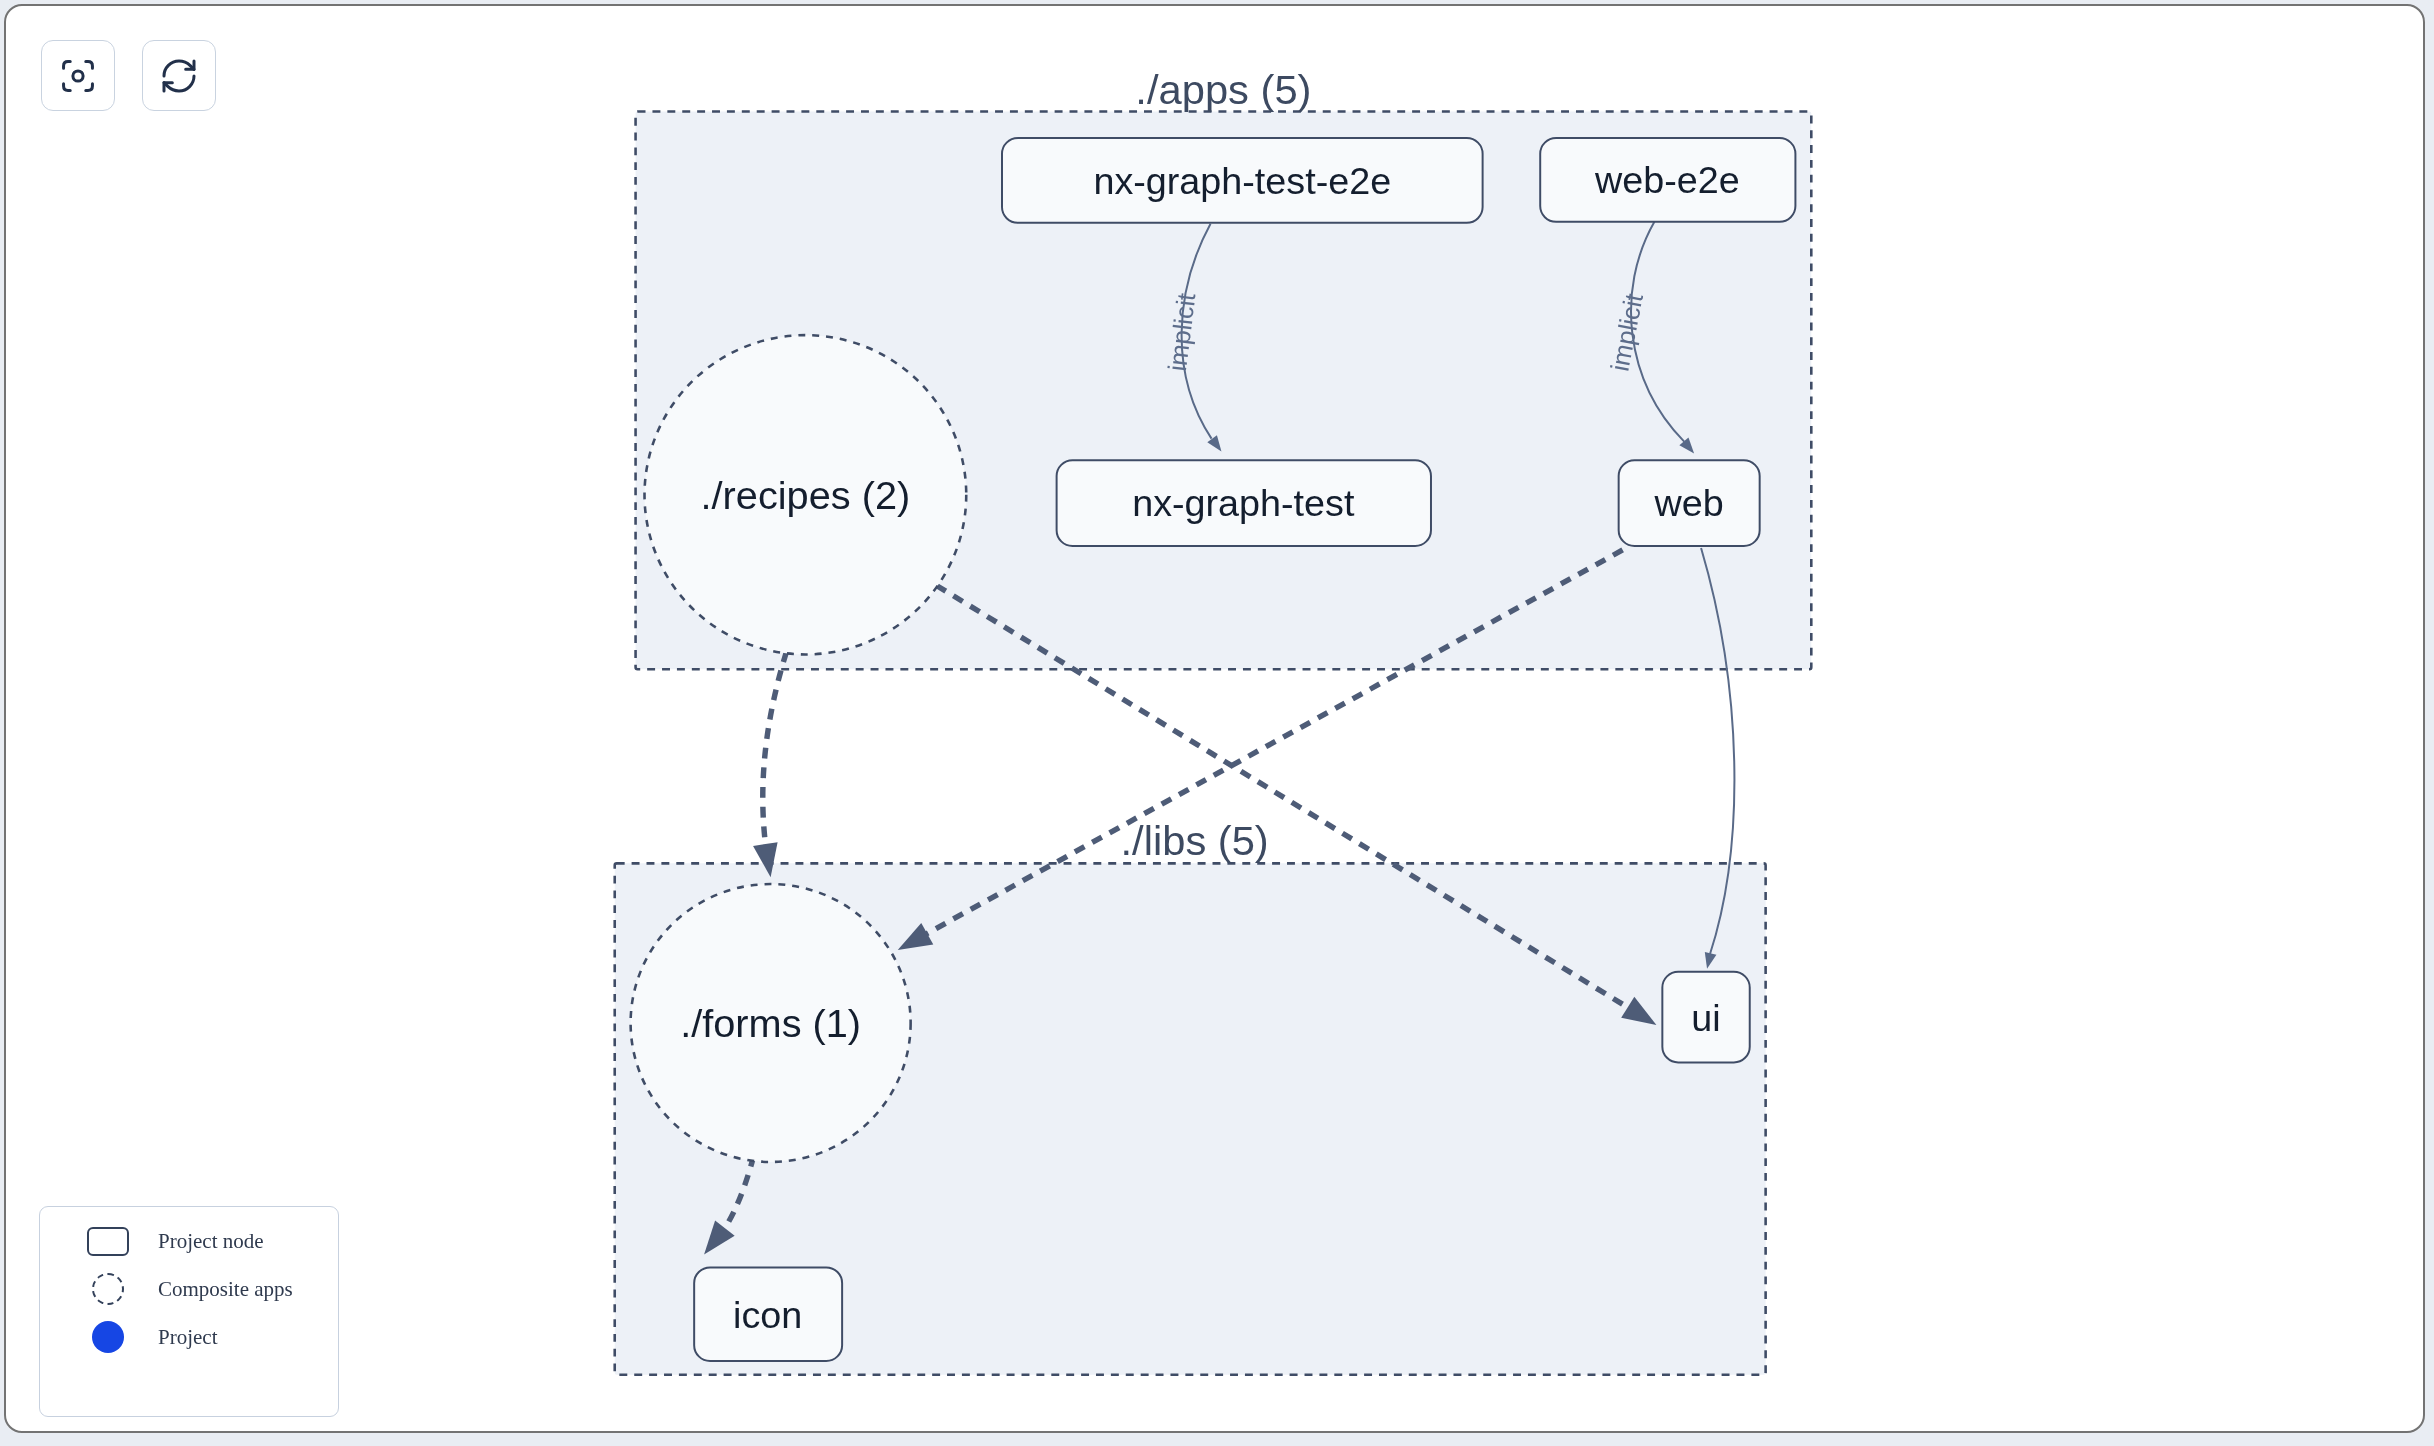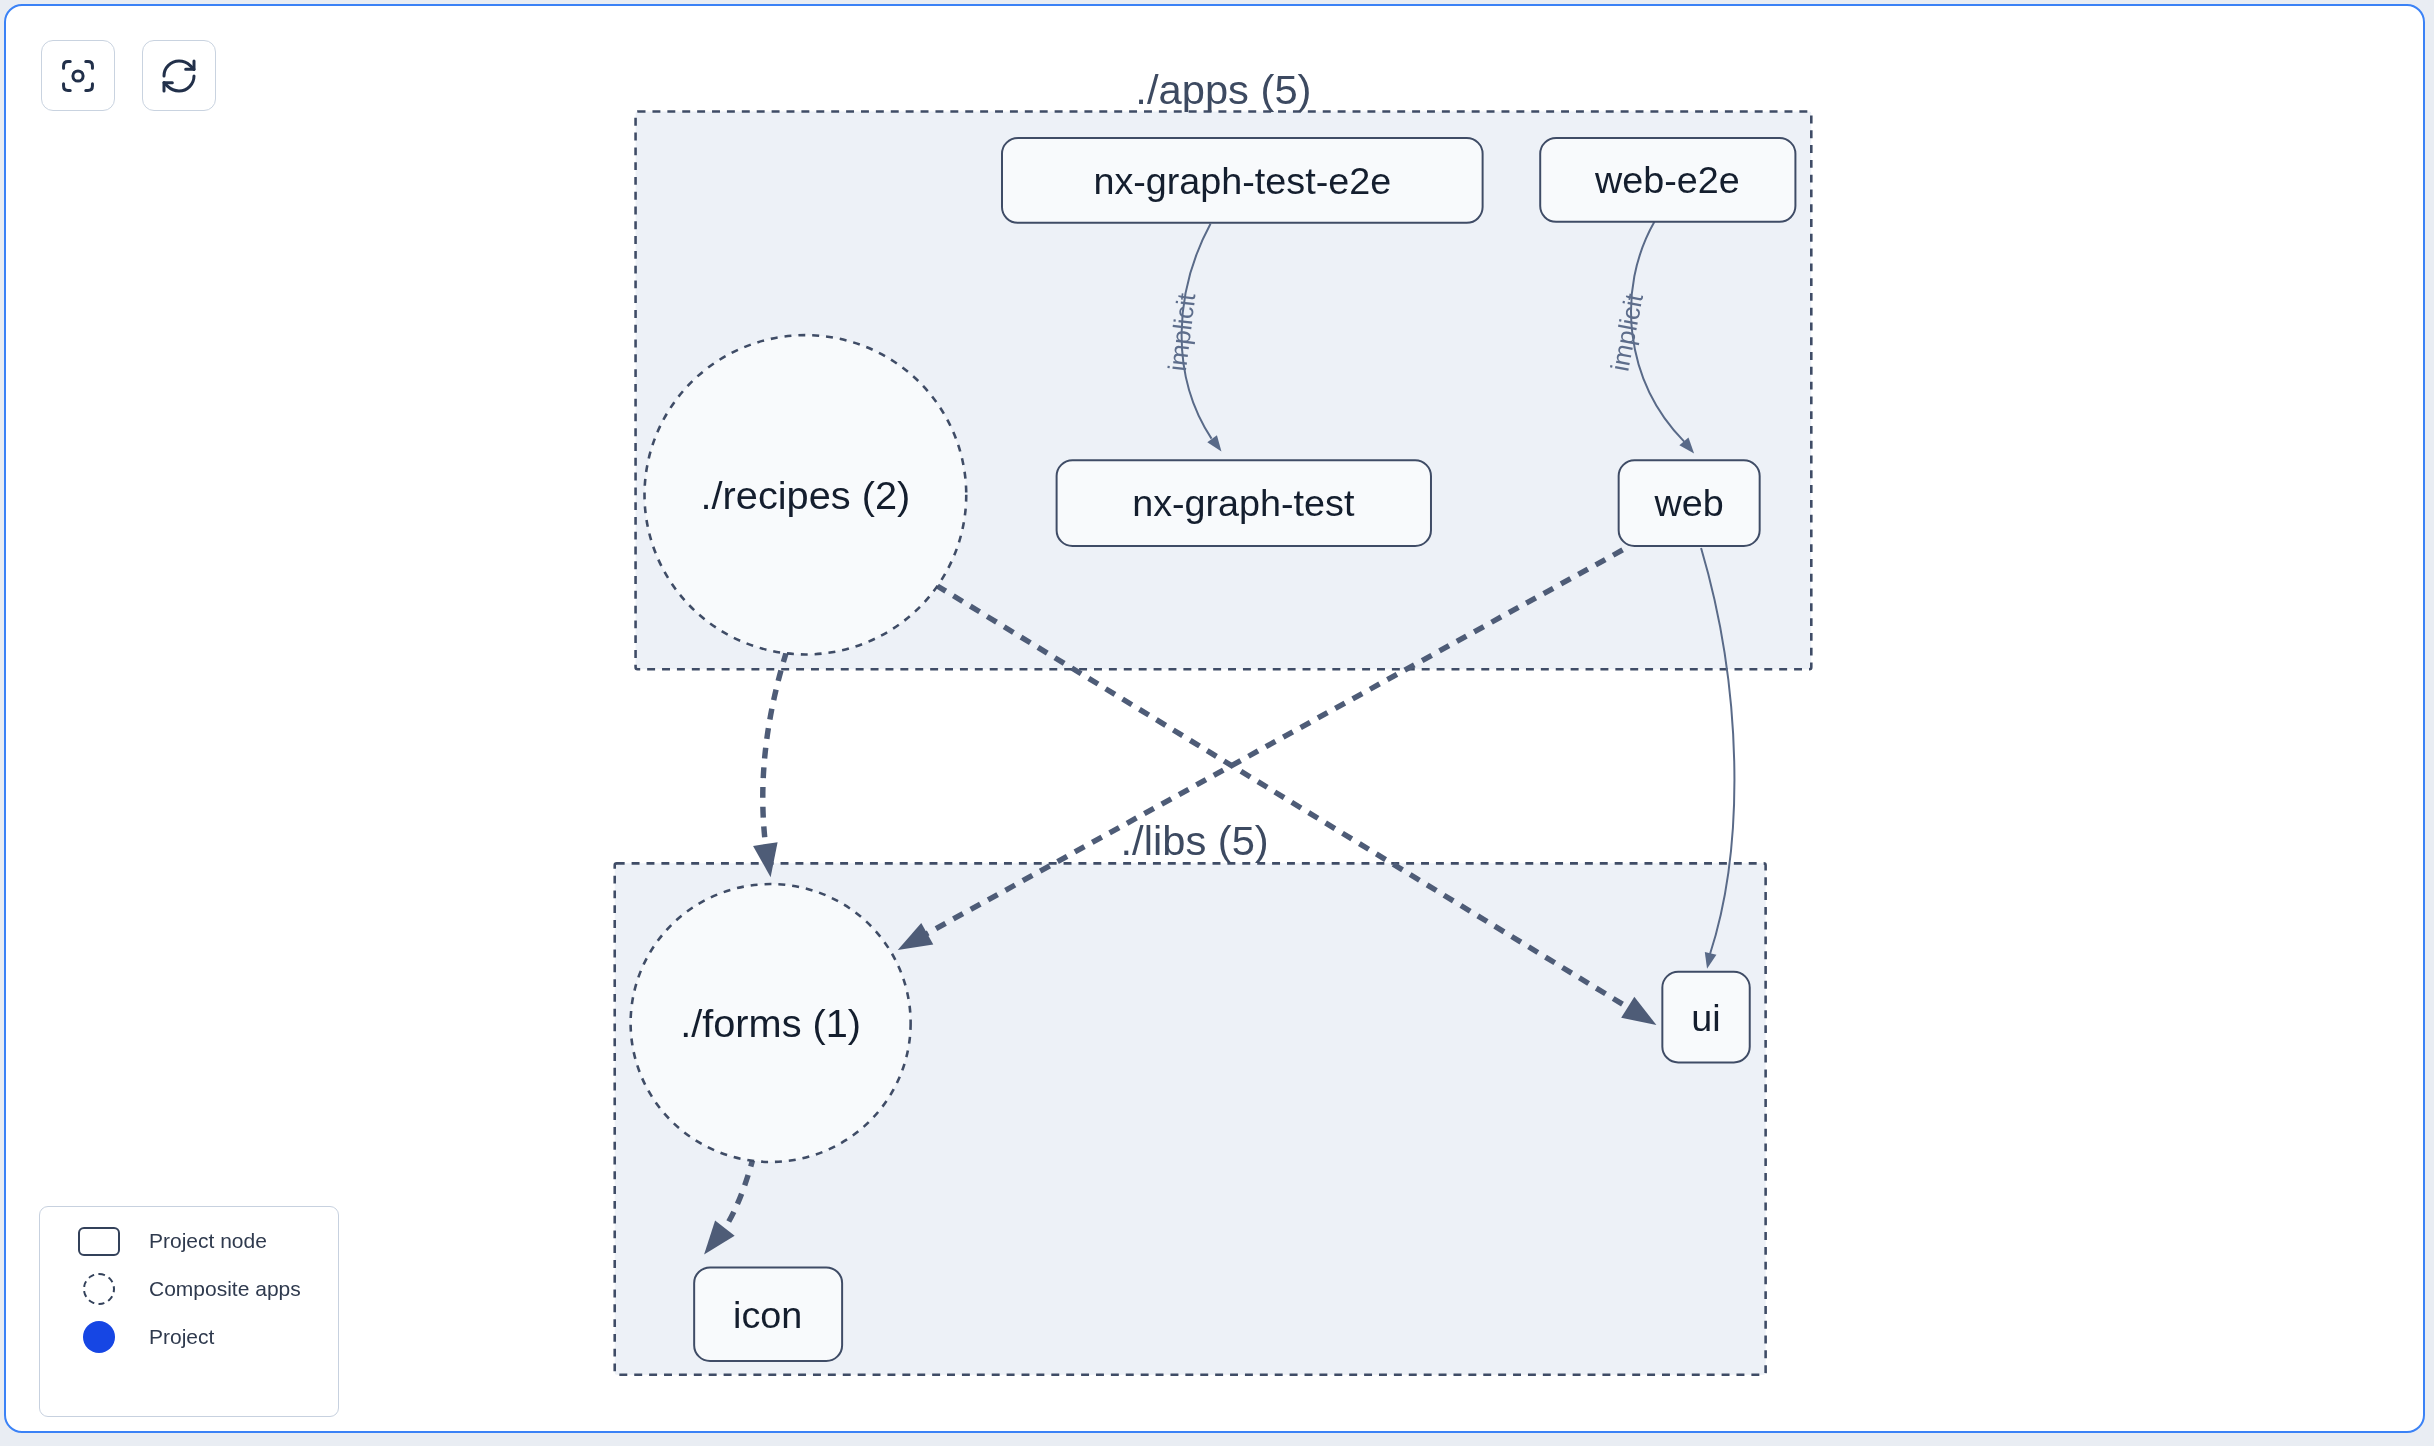--- a/index.html
+++ b/index.html
@@ -4,21 +4,21 @@
 <style>
   html,body{margin:0;padding:0;}
   body{
     width:2434px;height:1446px;
     background:#e9edf3;
     font-family:"Liberation Sans", sans-serif;
     position:relative;overflow:hidden;
   }
   .panel{
     position:absolute;left:4px;top:4px;right:9px;bottom:13px;
-    background:#ffffff;border:2px solid #3b82f6;border-radius:18px;
+    background:#ffffff;border:2px solid #737373;border-radius:18px;
     overflow:hidden;
   }
   svg.graph{position:absolute;left:0;top:0;width:100%;height:100%;}
 
   
   .toolbar{position:absolute;left:35px;top:34px;display:flex;gap:27px;z-index:5;}
   .tool-btn{
     width:74px;height:71px;background:#ffffff;
     border:1.8px solid #c9d3e0;border-radius:12px;
     display:flex;align-items:center;justify-content:center;
@@ -30,21 +30,21 @@
   text{font-family:"Liberation Sans", sans-serif;}
   .cluster-label{font-size:42px;fill:#3d4a61;}
   .node-label{font-size:38px;fill:#141e2e;}
   .node-label-lg{font-size:40px;fill:#141e2e;}
   .edge-label{font-size:26px;fill:#5d6d8b;}
 
   
   .legend{
     position:absolute;left:33px;top:1200px;width:300px;height:211px;
     background:#ffffff;border:1.8px solid #c7d1df;border-radius:9px;
-    box-sizing:border-box;padding:10px 0 0 8px;z-index:5;
+    box-sizing:border-box;padding:10px 0 0 17px;z-index:5;font-family:Liberation Serif, serif;
   }
   .legend-row{display:flex;align-items:center;height:48px;padding-left:28px;}
   .legend-swatch{width:46px;display:flex;justify-content:center;margin-right:27px;}
   .legend-label{font-size:21px;color:#2f3a4e;}
   .sw-project{width:42px;height:29px;border:2.4px solid #33415a;border-radius:6px;background:#fff;box-sizing:border-box;}
   .sw-composite{width:32px;height:32px;border:2.2px dashed #33415a;border-radius:50%;background:#fff;box-sizing:border-box;}
   .sw-affected{width:32px;height:32px;border:2.2px dotted #d5dbe4;border-radius:50%;background:#eef1f6;box-sizing:border-box;}
   .sw-touched{width:32px;height:32px;border-radius:50%;background:#1646e4;}
 </style>
 </head>

